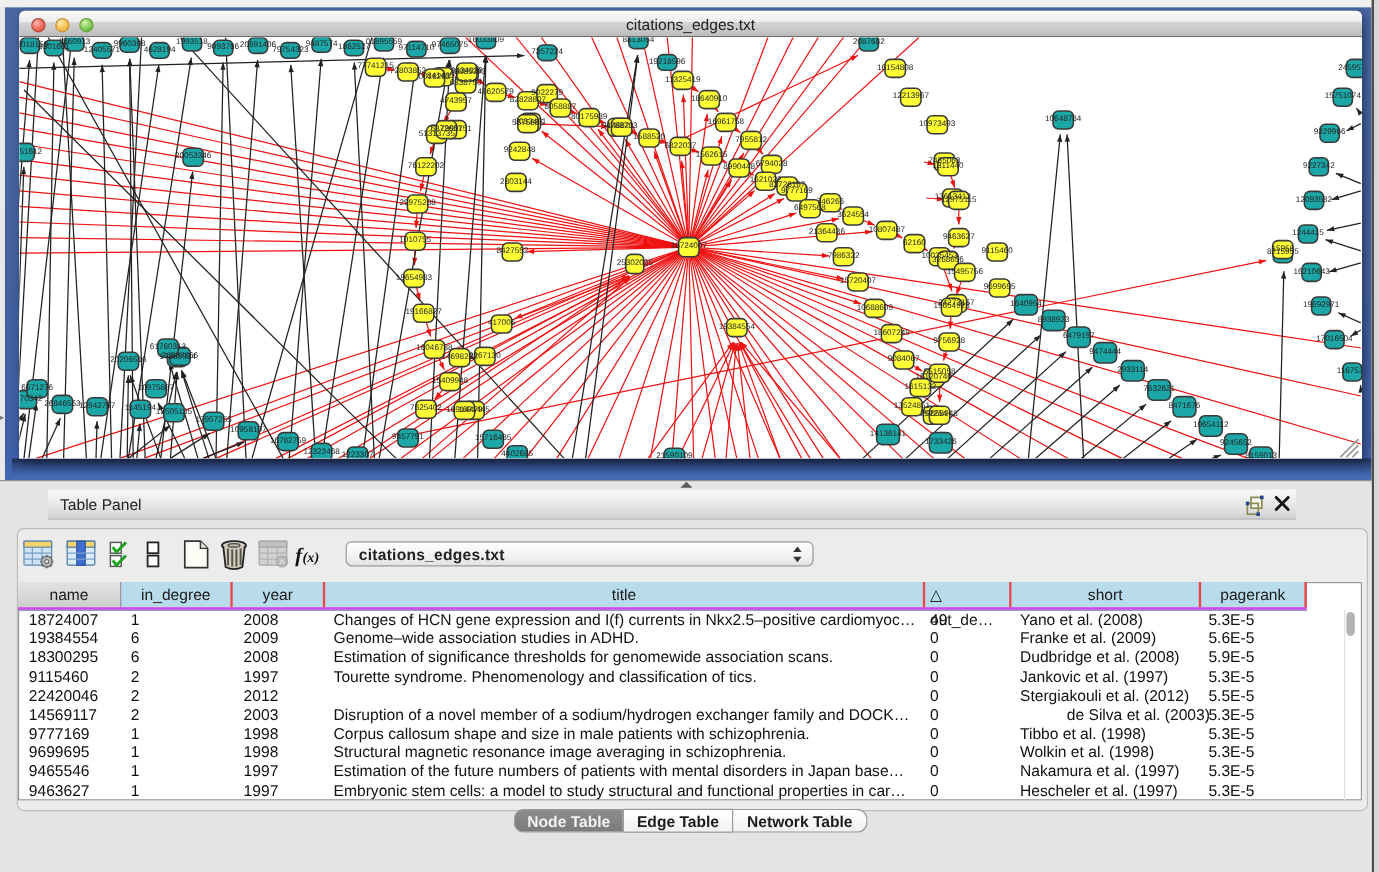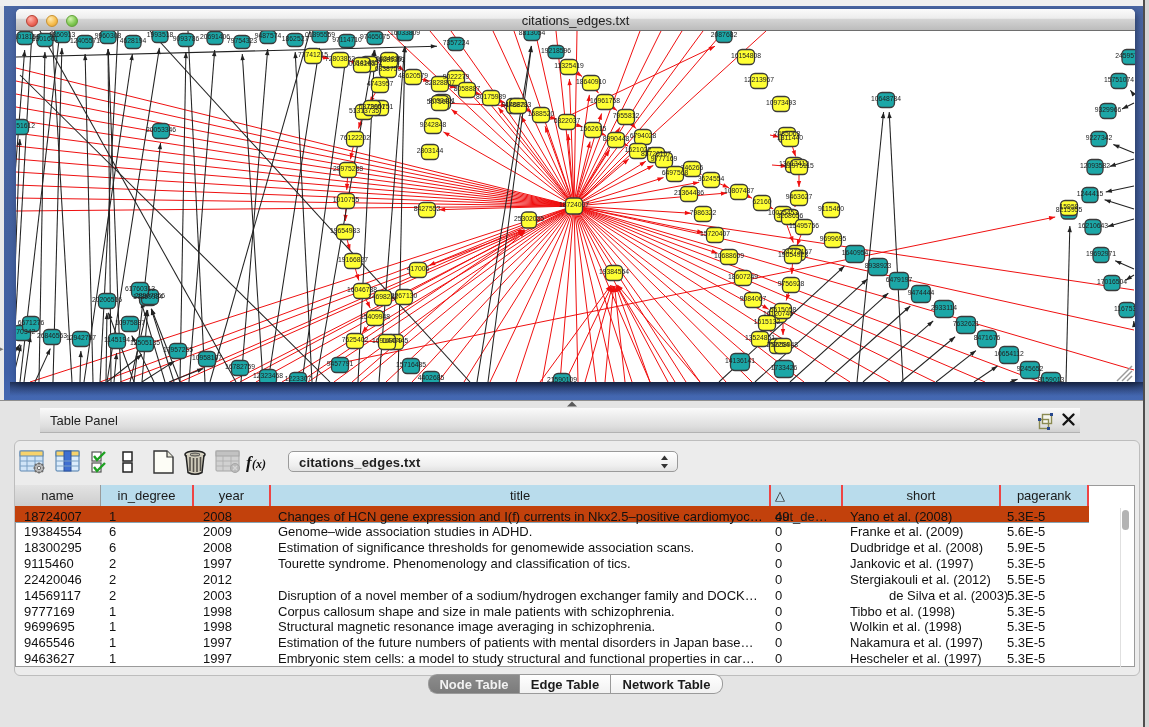--- a/index.html
+++ b/index.html
@@ -30,21 +30,21 @@
 #ptitle .t { position:absolute; left:10px; top:5px; font-size:13px; color:#222; }
 #container { left:14px; top:39px; width:1126px; height:236px; background:#ececec;
   border:1px solid #bdbdbd; border-radius:6px; }
 #dropdown { left:288px; top:50px; width:390px; height:21px; border:1px solid #9a9a9a; border-radius:5px;
   background:linear-gradient(#fff,#efefef 70%,#e2e2e2); font-size:13px; color:#111; }
 #dropdown .t { position:absolute; left:10px; top:3px; letter-spacing:.2px; font-weight:bold; color:#222; }
 
 #ttable { left:15px; top:84px; width:1120px; height:182px; background:#fff; border:1px solid #9a9a9a; }
 .hcell { position:absolute; top:0; height:21px; background:#b9dcec; border-right:2px solid #ef4444;
   font-size:13px; color:#1a1a1a; text-align:center; line-height:21px; }
-#thead { left:0; top:0; width:1074px; height:38px; border-bottom:1px solid #86a5b5; background:#c2410c; }
+#thead { left:0; top:0; width:1074px; height:24px; border-bottom:1px solid #86a5b5; background:#d946ef; }
 .trow { position:absolute; left:0; width:1118px; height:15.9px; font-size:13px; color:#111; }
 .trow span { position:absolute; top:0; white-space:nowrap; }
 
 #tabs { left:428px; top:273px; height:20px; font-size:13px; font-weight:bold; }
 .tabseg { position:absolute; top:0; height:20px; line-height:19px; text-align:center;
   border:1px solid #9a9a9a; background:linear-gradient(#fff,#f1f1f1); color:#1c1c1c; }
 #statusbar { left:0; top:300px; width:1143px; height:27px; font-size:11px; color:#1a1a1a; }
 </style></head>
 <body>
 <div id="desktop" class="abs"></div>

